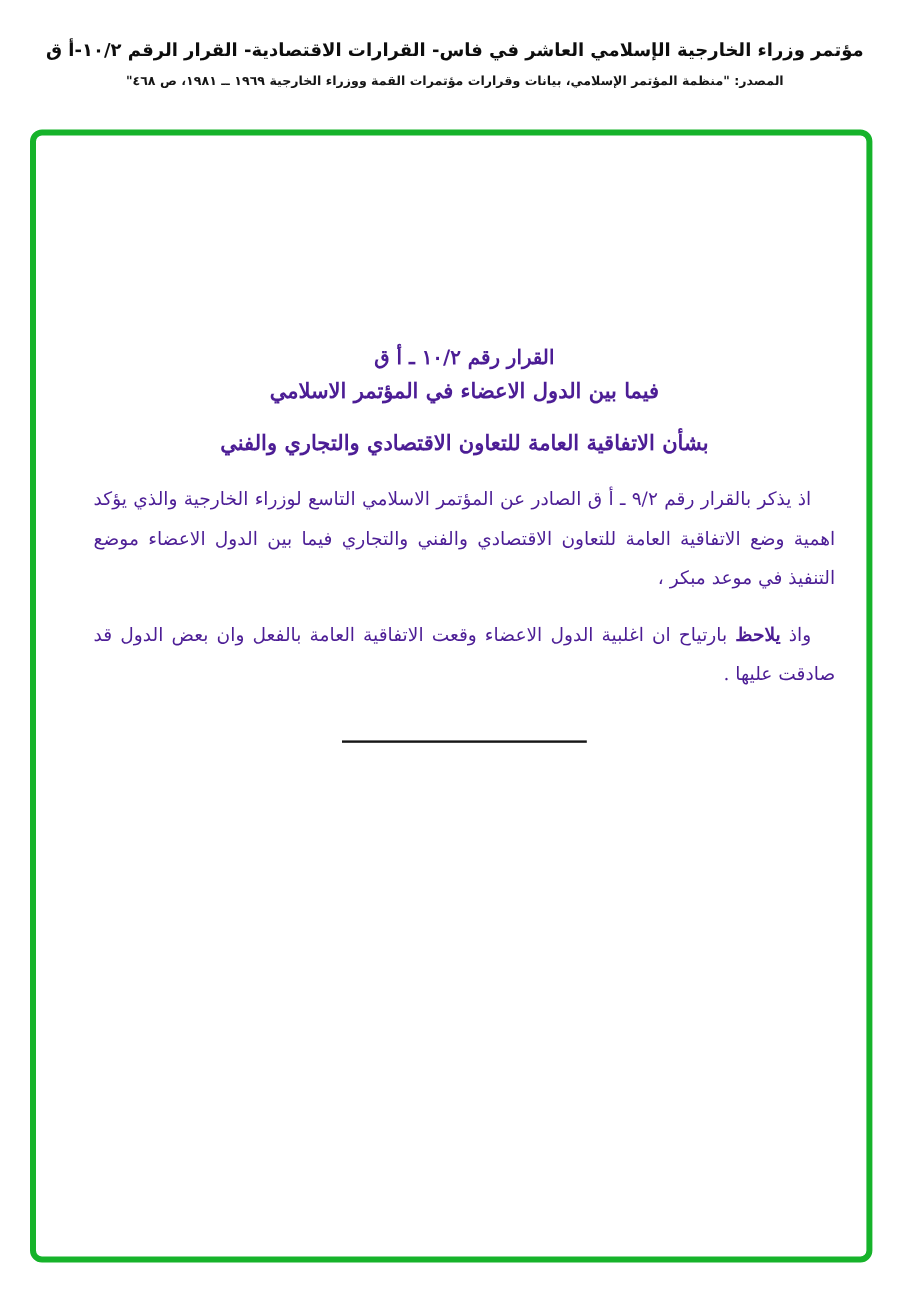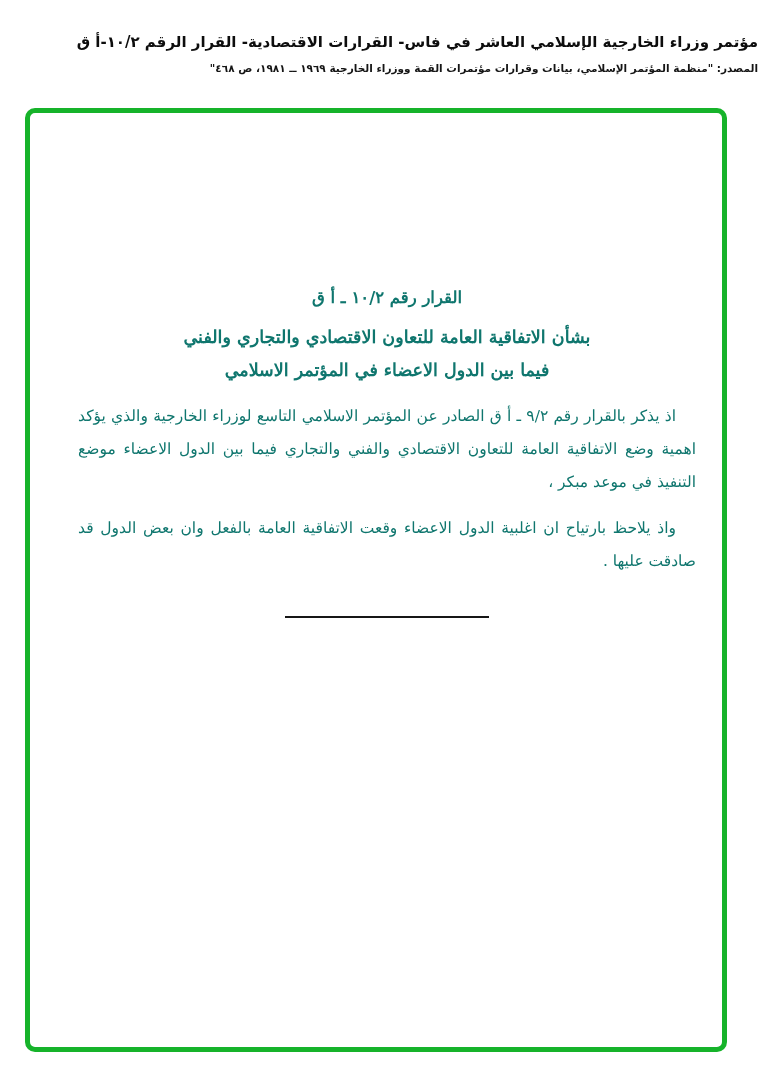--- a/index.html
+++ b/index.html
@@ -9,21 +9,21 @@
   }
   body {
     position: relative;
     width: 758px;
     height: 1078px;
     overflow: hidden;
     font-family: "DejaVu Sans", sans-serif;
   }
   .page-header {
     direction: rtl;
-    text-align: right;
+    text-align: center;
     padding-top: 30px;
     color: #0d0d0d;
   }
   .header-title {
     font-size: 15px;
     font-weight: 800;
     letter-spacing: 0.2px;
     line-height: 24px;
   }
   .header-source {
@@ -39,21 +39,21 @@
     width: 702px;
     height: 944px;
     border: 5px solid #16b32a;
     border-radius: 10px;
     background: #ffffff;
     box-sizing: border-box;
   }
   .doc {
     direction: rtl;
     padding: 172px 26px 0 48px;
-    color: #0f766e;
+    color: #4c1d95;
     font-family: "DejaVu Serif", serif;
   }
   .res-number {
     text-align: center;
     font-size: 16.5px;
     font-weight: 600;
     line-height: 26px;
   }
   .doc-subject {
     text-align: center;
@@ -66,41 +66,41 @@
   }
   p.body-para {
     font-size: 15.5px;
     line-height: 33px;
     margin: 13px 0 0 0;
     text-align: justify;
     text-align-last: right;
     text-indent: 20px;
   }
   p.body-para .bold {
-    font-weight: 400;
+    font-weight: 700;
   }
   .divider {
     width: 204px;
     height: 2px;
     background: #161616;
     margin: 38px auto 0 auto;
   }
 </style>
 </head>
 <body>
 
 <header class="page-header">
   <div class="header-title">مؤتمر وزراء الخارجية الإسلامي العاشر في فاس- القرارات الاقتصادية- القرار الرقم ١٠/٢-أ ق</div>
   <div class="header-source">المصدر: "منظمة المؤتمر الإسلامي، بيانات وقرارات مؤتمرات القمة ووزراء الخارجية ١٩٦٩ ــ ١٩٨١، ص ٤٦٨"</div>
 </header>
 
 <div class="frame" style="border-color: rgb(22, 179, 42);">
   <div class="doc">
     <div class="res-number">القرار رقم ١٠/٢ ـ أ ق</div>
+    <div class="doc-subject">فيما بين الدول الاعضاء في المؤتمر الاسلامي</div>
     <div class="doc-subject first">بشأن الاتفاقية العامة للتعاون الاقتصادي والتجاري والفني</div>
-    <div class="doc-subject">فيما بين الدول الاعضاء في المؤتمر الاسلامي</div>
 
     <p class="body-para"><span>اذ يذكر بالقرار رقم ٩/٢ ـ أ ق الصادر عن المؤتمر الاسلامي التاسع لوزراء الخارجية والذي يؤكد اهمية وضع الاتفاقية العامة للتعاون الاقتصادي والفني والتجاري فيما بين الدول الاعضاء موضع التنفيذ في موعد مبكر ،</span></p>
     <p class="body-para"><span>واذ </span><span class="bold">يلاحظ</span><span> بارتياح ان اغلبية الدول الاعضاء وقعت الاتفاقية العامة بالفعل وان بعض الدول قد صادقت عليها .</span></p>
 
     <div class="divider"></div>
   </div>
 </div>
 
 </body></html>

